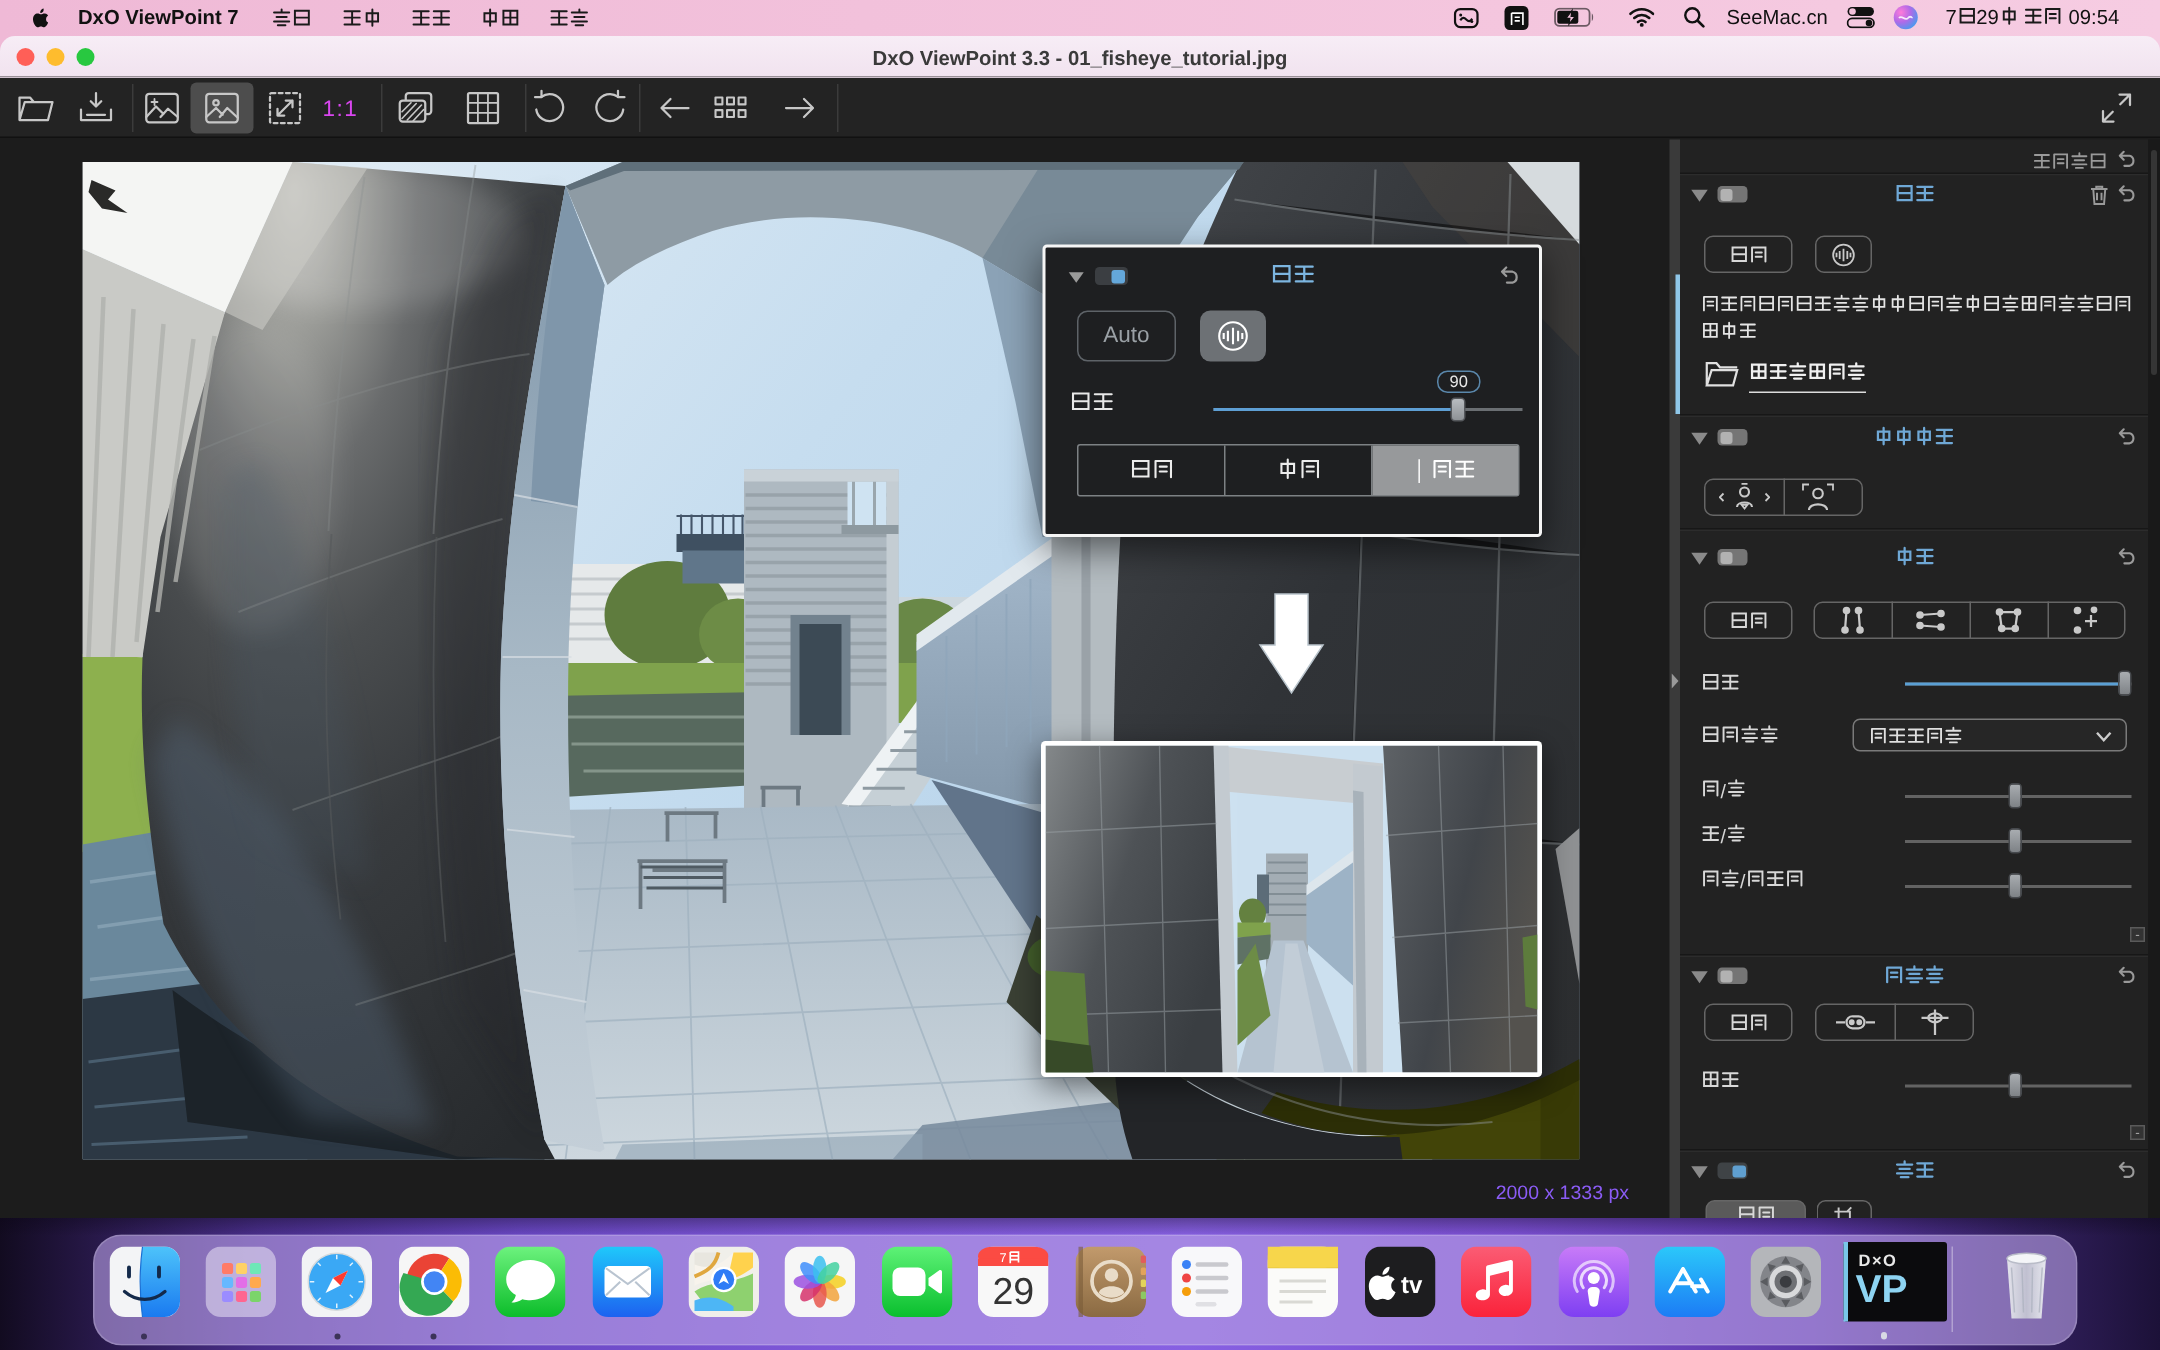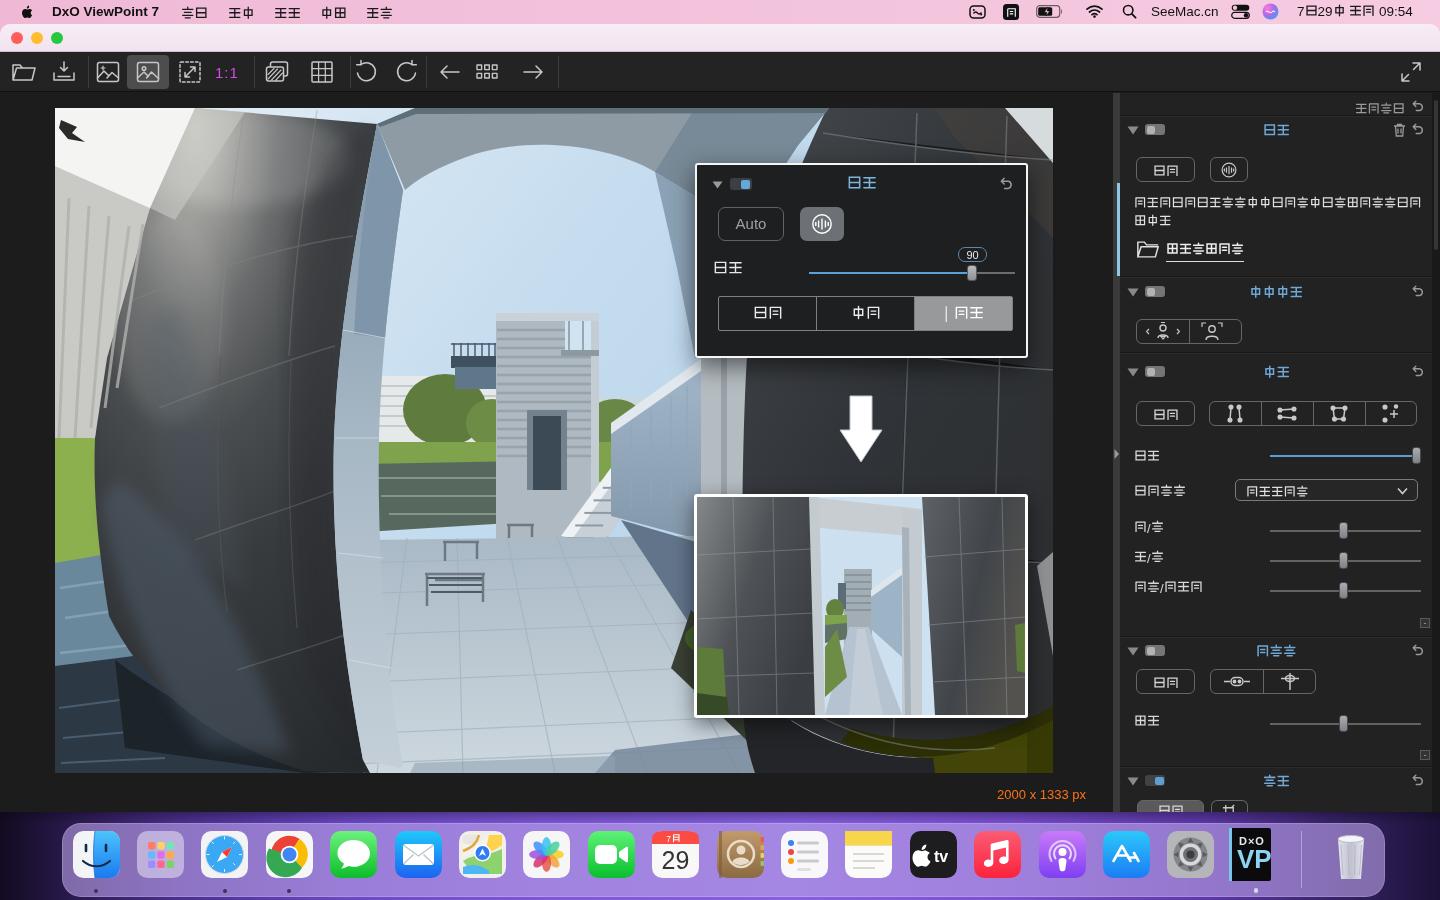--- a/index.html
+++ b/index.html
@@ -81,20 +81,21 @@
         <path transform="translate(0,0)" d="M3.5,4.5 H12.5 V11 H3.5 Z M8,1.5 V14.5"></path>
       </svg>&nbsp;<svg style="vertical-align:-1px" width="26" height="13" viewBox="0 0 32 16" fill="none" stroke="#1a1a1a" stroke-width="1.6" stroke-linecap="round">
         <path transform="translate(0,0)" d="M2,3 H14 M2,8 H14 M2,13.5 H14 M8,3 V13.5"></path>
         <path transform="translate(16,0)" d="M2.5,2.5 V14 M2.5,2.5 H13.5 V14 M5.5,6.5 H10.5 M5.5,10 H10.5"></path>
       </svg>&nbsp;09:54</div>
 <div class="abs" style="left:0;top:24px;width:1440px;height:16px;background:linear-gradient(90deg,#efb9d6,#f2c1db 40%,#f4c6de 70%,#f6cce2)"></div>
 <div class="abs" style="left:0;top:24px;width:1440px;height:28px;background:linear-gradient(#f7edf6,#f1e3ef);border-bottom:1px solid #cfc0cc;border-radius:10px 10px 0 0"></div>
 <div class="abs" style="left:11px;top:32px;width:12px;height:12px;border-radius:50%;background:#ff5f57"></div>
 <div class="abs" style="left:31px;top:32px;width:12px;height:12px;border-radius:50%;background:#febc2e"></div>
 <div class="abs" style="left:51px;top:32px;width:12px;height:12px;border-radius:50%;background:#28c840"></div>
+<div class="abs" style="left:0;top:31px;width:1440px;text-align:center;font-size:13.5px;font-weight:bold;color:#3a3a3a">DxO ViewPoint 3.3 - 01_fisheye_tutorial.jpg</div>
 <div class="abs" style="left:0;top:52px;width:1440px;height:40px;background:#232323;border-bottom:1px solid #111"></div>
 <div class="abs" style="left:127px;top:55px;width:42px;height:34px;background:#4d4d4d;border-radius:4px"></div>
 <svg class="abs" style="left:11px;top:59px" width="26" height="26" viewBox="0 0 26 26" fill="none" stroke="#c7c7c7" stroke-width="1.5" stroke-linecap="round" stroke-linejoin="round">
       <path d="M2,21 V6 h7 l2.5,3 H24 M2,21 L5.5,9 H24 L21,21 Z"></path>
     </svg>
 <svg class="abs" style="left:51px;top:59px" width="26" height="26" viewBox="0 0 26 26" fill="none" stroke="#c7c7c7" stroke-width="1.5" stroke-linecap="round" stroke-linejoin="round">
       <path d="M13,3 V12 M9.5,8.5 L13,12 L16.5,8.5 M3,14 V21 H23 V14 M7,17.5 H19"></path>
     </svg>
 <svg class="abs" style="left:95px;top:59px" width="26" height="26" viewBox="0 0 26 26" fill="none" stroke="#c7c7c7" stroke-width="1.5" stroke-linecap="round" stroke-linejoin="round">
       <rect x="2.5" y="3.5" width="21" height="19" rx="2"></rect>
@@ -146,21 +147,21 @@
     </svg>
 <div class="abs" style="left:88px;top:56px;width:1px;height:32px;background:#3b3b3b"></div>
 <div class="abs" style="left:254px;top:56px;width:1px;height:32px;background:#3b3b3b"></div>
 <div class="abs" style="left:350px;top:56px;width:1px;height:32px;background:#3b3b3b"></div>
 <div class="abs" style="left:426px;top:56px;width:1px;height:32px;background:#3b3b3b"></div>
 <div class="abs" style="left:558px;top:56px;width:1px;height:32px;background:#3b3b3b"></div>
 <svg class="abs" style="left:1398px;top:59px" width="26" height="26" viewBox="0 0 26 26" fill="none" stroke="#c7c7c7" stroke-width="1.5" stroke-linecap="round" stroke-linejoin="round">
       <path d="M15,4 H22 V11 M22,4 L15.5,10.5 M11,22 H4 V15 M4,22 L10.5,15.5"></path>
     </svg>
 <div class="abs" style="left:0;top:93px;width:1113px;height:724px;background:#1c1c1c"></div>
-<div class="abs" style="left:986px;top:787px;width:100px;text-align:right;font-size:13px;color:#f97316">2000 x 1333 px</div>
+<div class="abs" style="left:986px;top:787px;width:100px;text-align:right;font-size:13px;color:#8b5cf6">2000 x 1333 px</div>
 <div class="abs" style="left:1113px;top:93px;width:7px;height:724px;background:#3a3a3a"></div>
 <svg class="abs" style="left:1113px;top:448px" width="7" height="12" viewBox="0 0 7 12">
       <path d="M1.5,1 L6,6 L1.5,11 Z" fill="#999"></path>
     </svg>
 <svg class="abs" style="left:55px;top:108px" width="998" height="665" viewBox="0 0 998 665">
       <defs>
         <linearGradient id="sky" x1="0" y1="0" x2="1" y2="0.5">
           <stop offset="0" stop-color="#e6eff6"></stop>
           <stop offset="0.5" stop-color="#c6ddef"></stop>
           <stop offset="1" stop-color="#b2d0e9"></stop>
@@ -902,21 +903,21 @@
     <div class="abs" style="left:1167.3px;top:831px;width:47px;height:47px"><svg width="47" height="47" viewBox="0 0 47 47">
         <rect width="47" height="47" rx="10.5" fill="#b4b6ba"></rect>
         <circle cx="23.5" cy="23.5" r="17" fill="#83858a"></circle>
         <g fill="#5a5c60">
           <path d="M23.5,6.5 l3,5 h-6 Z M23.5,40.5 l-3,-5 h6 Z M6.5,23.5 l5,-3 v6 Z M40.5,23.5 l-5,3 v-6 Z M11.5,11.5 l5.5,1.5 l-4,4 Z M35.5,35.5 l-5.5,-1.5 l4,-4 Z M35.5,11.5 l-1.5,5.5 l-4,-4 Z M11.5,35.5 l1.5,-5.5 l4,4 Z"></path>
         </g>
         <circle cx="23.5" cy="23.5" r="11" fill="#d8d9db"></circle>
         <circle cx="23.5" cy="23.5" r="7.5" fill="#6e7074"></circle>
         <circle cx="23.5" cy="23.5" r="4" fill="#3a3c40"></circle>
       </svg></div>
-    <div class="abs" style="left:1229px;top:828px;width:42px;height:53px;background:#0b0b0d;border-radius:2px">
+    <div class="abs" style="left:1229px;top:828px;width:69px;height:53px;background:#0b0b0d;border-radius:2px">
       <div style="position:absolute;left:0;top:0;width:3px;height:53px;background:#79c7e8"></div>
       <div style="position:absolute;left:10px;top:7px;font-size:11px;letter-spacing:1px;color:#e8e8e8;font-weight:bold">D×O</div>
       <div style="position:absolute;left:8px;top:16px;font-size:26px;color:#8ed4f2;font-weight:bold">VP</div>
     </div>
     <div class="abs" style="left:1301px;top:831px;width:1px;height:57px;background:rgba(255,255,255,0.35)"></div>
     <svg class="abs" style="left:1328px;top:829px" width="46" height="52" viewBox="0 0 46 52">
       <defs>
         <linearGradient id="tr" x1="0" y1="0" x2="1" y2="0">
           <stop offset="0" stop-color="#e8e9ee" stop-opacity="0.95"></stop>
           <stop offset="0.5" stop-color="#c7c9d4" stop-opacity="0.9"></stop>

